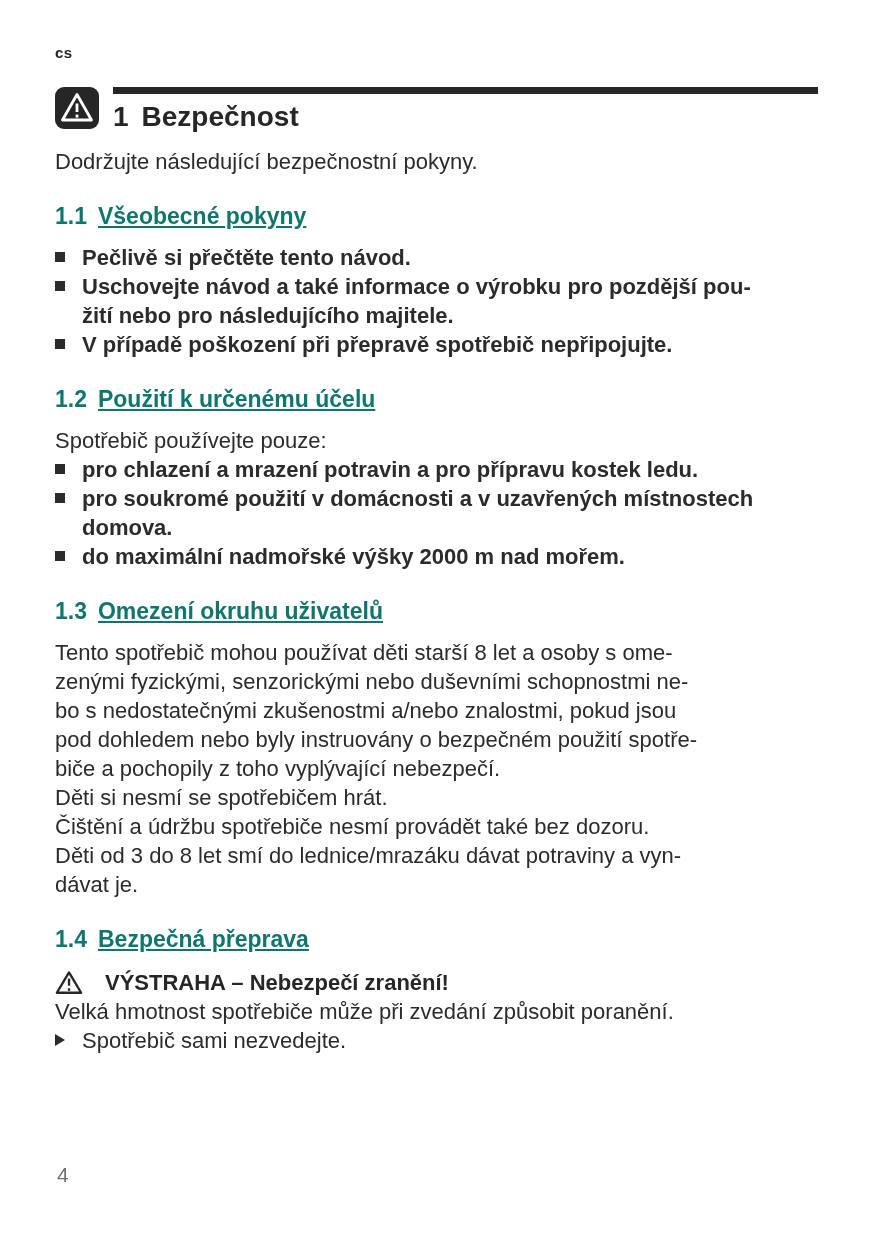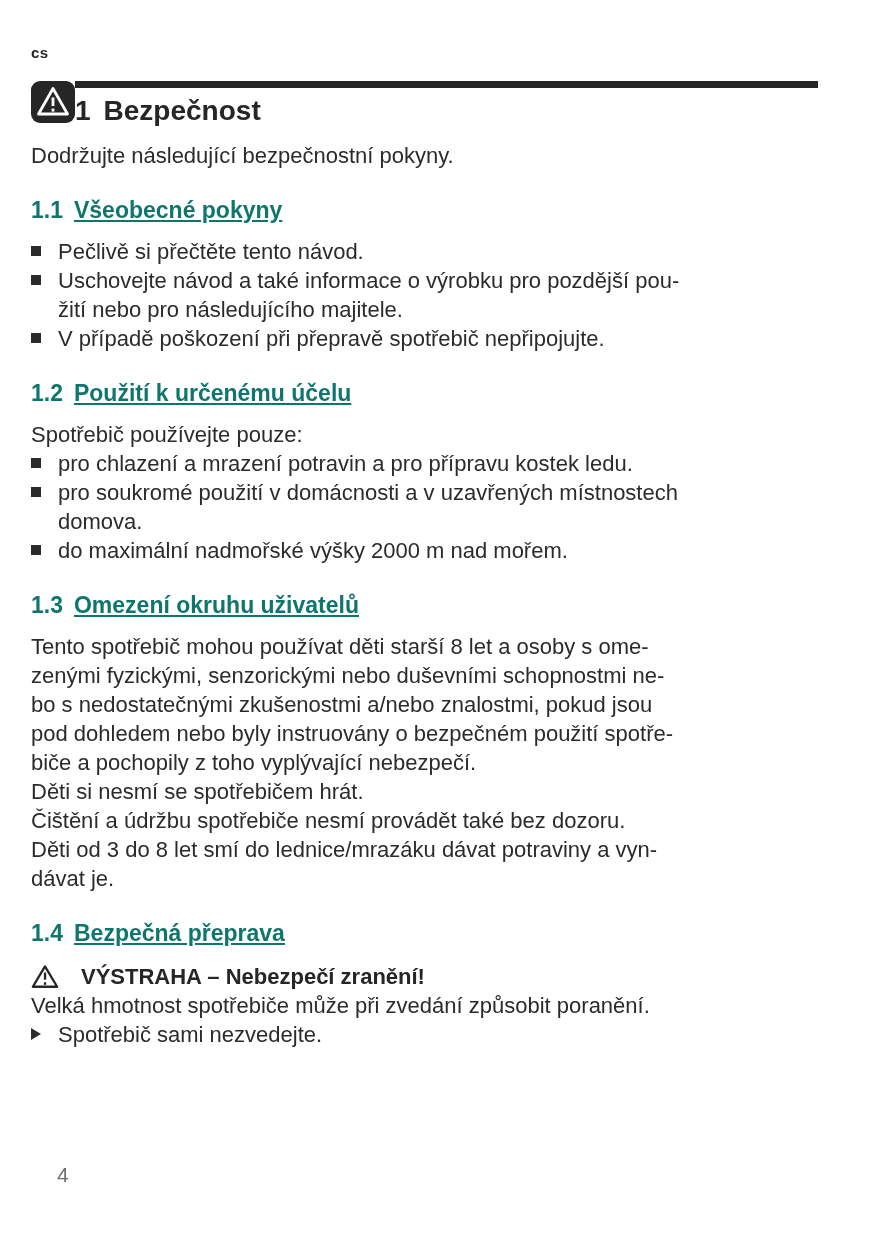--- a/index.html
+++ b/index.html
@@ -8,36 +8,36 @@
     width: 874px;
     height: 1240px;
     position: relative;
     font-family: "Liberation Sans", "DejaVu Sans", sans-serif;
     color: #2b2b2b;
     overflow: hidden;
   }
   .page {
     position: absolute;
     inset: 0;
-    padding: 0 56px 0 31px;
+    padding: 0 56px 0 55px;
   }
   
   .lang-label {
     margin-top: 44px;
     font-size: 15px;
     font-weight: bold;
     letter-spacing: 0.5px;
     color: #262626;
   }
   
   .chapter-header {
-    margin-top: 20px;
+    margin-top: 26px;
     display: flex;
     align-items: flex-start;
-    gap: 0;
+    gap: 14px;
   }
   .warn-badge {
     flex: 0 0 auto;
     width: 44px;
     height: 42px;
     display: block;
   }
   .chapter-right { flex: 1 1 auto; min-width: 0; }
   .chapter-rule {
     height: 7px;
@@ -78,21 +78,21 @@
     line-height: 29px;
   }
   .sq-marker {
     flex: 0 0 auto;
     width: 10px;
     height: 10px;
     background: #2b2b2b;
     margin-top: 9px;
     margin-right: 17px;
   }
-  .bullet-text { white-space: pre-line; }
+  .bullet-text { white-space: pre-line; font-weight: bold; }
   
   .warning-header {
     margin-top: 15px;
     display: flex;
     align-items: center;
     gap: 22px;
     font-size: 22px;
     line-height: 29px;
     font-weight: bold;
     color: #262626;

